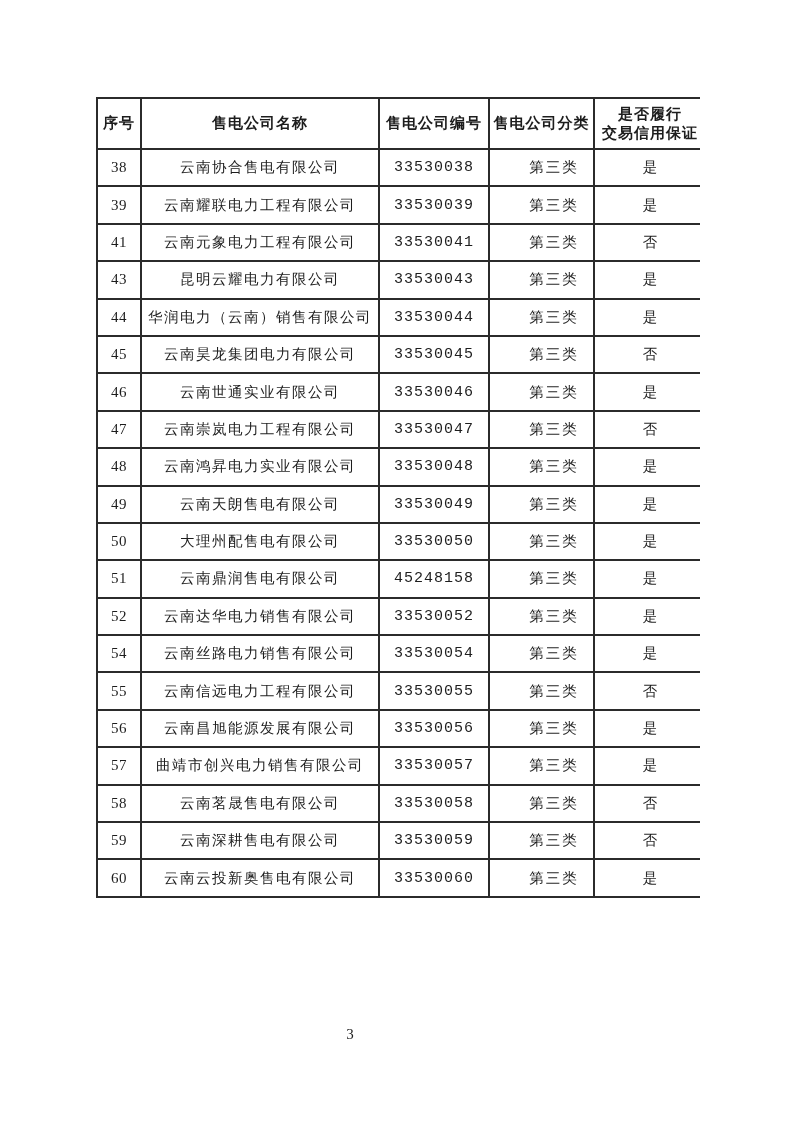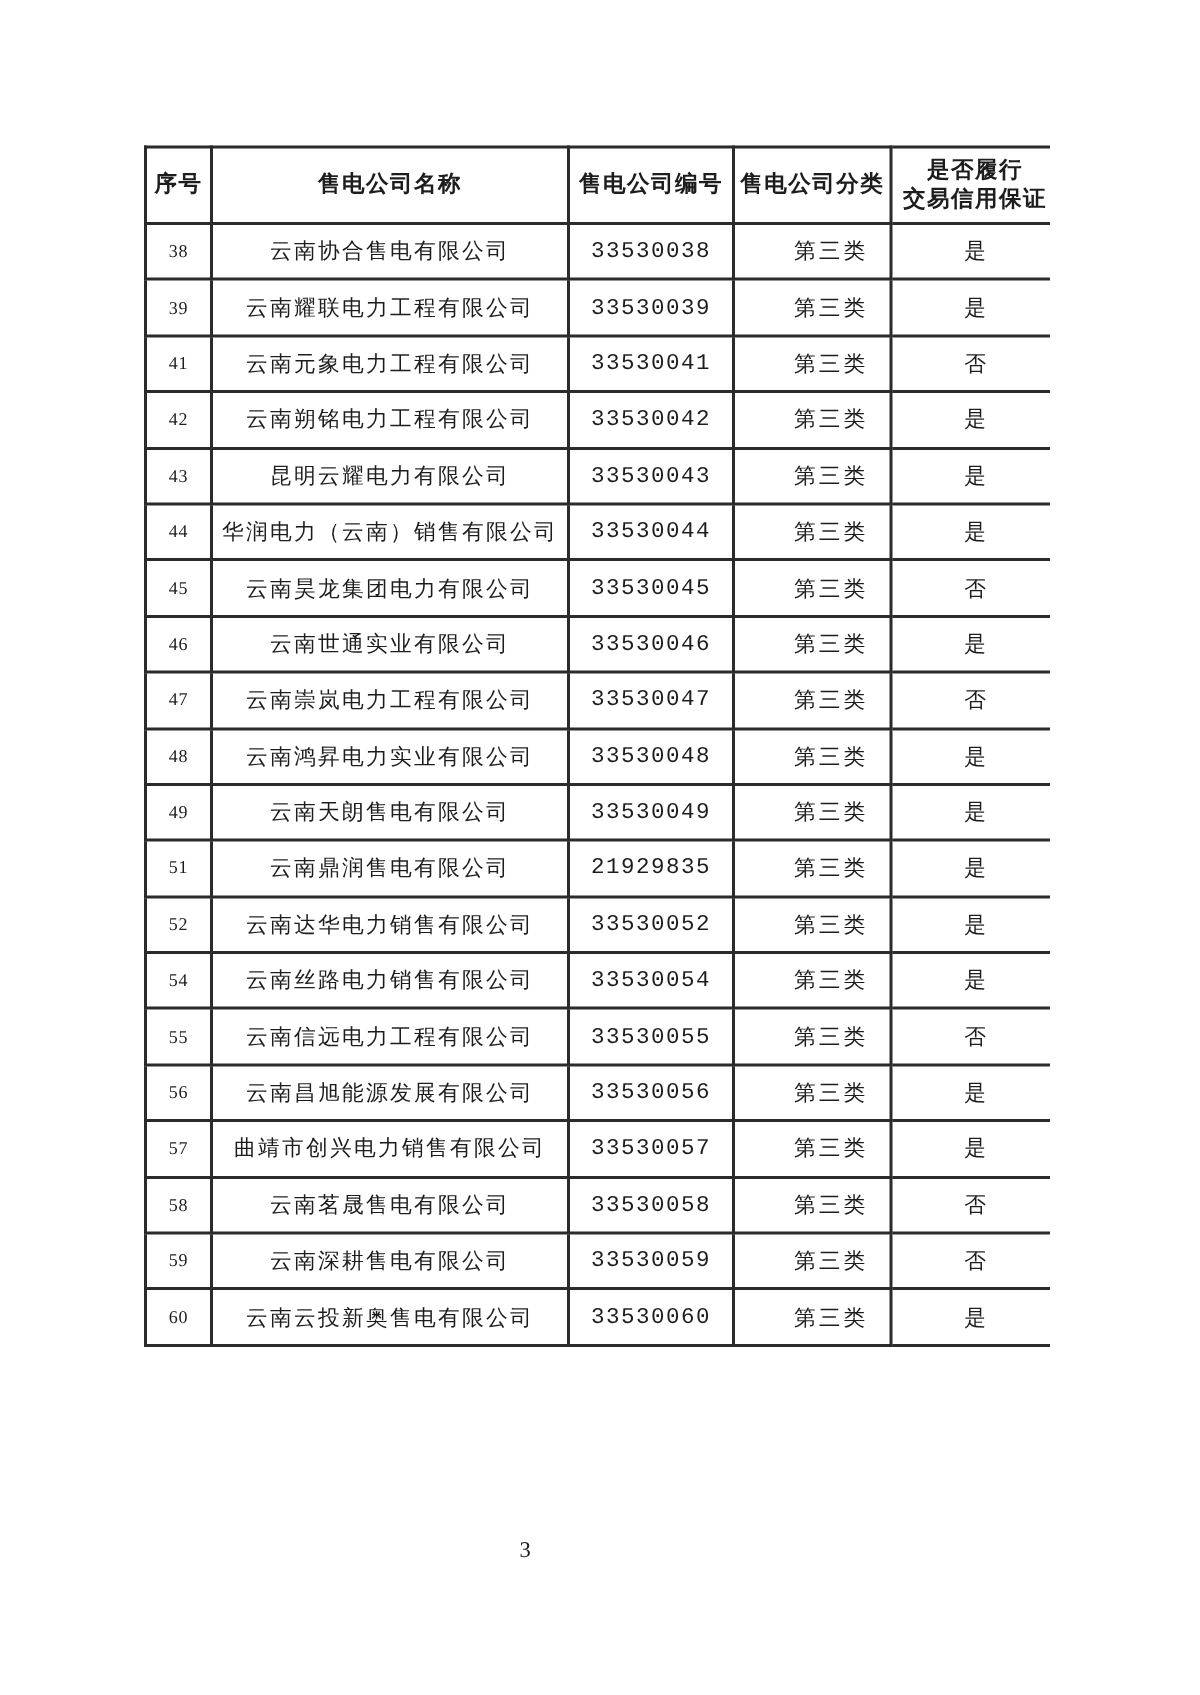--- a/index.html
+++ b/index.html
@@ -41,21 +41,21 @@
     line-height: 1.25;
   }
   .company-table thead th .hline {
     white-space: nowrap;
   }
   .company-table tbody td {
     height: 35.4px;
     font-size: 14.5px;
   }
   .company-table tbody td.col-no {
-    font-size: 12px;
+    font-size: 15px;
     letter-spacing: 0.5px;
   }
   .company-table tbody td.col-name {
     letter-spacing: 1.5px;
   }
   .company-table tbody td.col-code {
     font-size: 15px;
     letter-spacing: 1px;
     font-family: Liberation Mono, monospace;
   }
@@ -117,27 +117,20 @@
           <td class="col-guarantee">是</td>
         </tr>
         <tr>
           <td class="col-no">41</td>
           <td class="col-name">云南元象电力工程有限公司</td>
           <td class="col-code">33530041</td>
           <td class="col-category">第三类</td>
           <td class="col-guarantee">否</td>
         </tr>
         <tr>
-          <td class="col-no">42</td>
-          <td class="col-name">云南朔铭电力工程有限公司</td>
-          <td class="col-code">33530042</td>
-          <td class="col-category">第三类</td>
-          <td class="col-guarantee">是</td>
-        </tr>
-        <tr>
           <td class="col-no">43</td>
           <td class="col-name">昆明云耀电力有限公司</td>
           <td class="col-code">33530043</td>
           <td class="col-category">第三类</td>
           <td class="col-guarantee">是</td>
         </tr>
         <tr>
           <td class="col-no">44</td>
           <td class="col-name">华润电力（云南）销售有限公司</td>
           <td class="col-code">33530044</td>
@@ -173,23 +166,30 @@
           <td class="col-guarantee">是</td>
         </tr>
         <tr>
           <td class="col-no">49</td>
           <td class="col-name">云南天朗售电有限公司</td>
           <td class="col-code">33530049</td>
           <td class="col-category">第三类</td>
           <td class="col-guarantee">是</td>
         </tr>
         <tr>
+          <td class="col-no">50</td>
+          <td class="col-name">大理州配售电有限公司</td>
+          <td class="col-code">33530050</td>
+          <td class="col-category">第三类</td>
+          <td class="col-guarantee">是</td>
+        </tr>
+        <tr>
           <td class="col-no">51</td>
           <td class="col-name">云南鼎润售电有限公司</td>
-          <td class="col-code">21929835</td>
+          <td class="col-code">45248158</td>
           <td class="col-category">第三类</td>
           <td class="col-guarantee">是</td>
         </tr>
         <tr>
           <td class="col-no">52</td>
           <td class="col-name">云南达华电力销售有限公司</td>
           <td class="col-code">33530052</td>
           <td class="col-category">第三类</td>
           <td class="col-guarantee">是</td>
         </tr>

